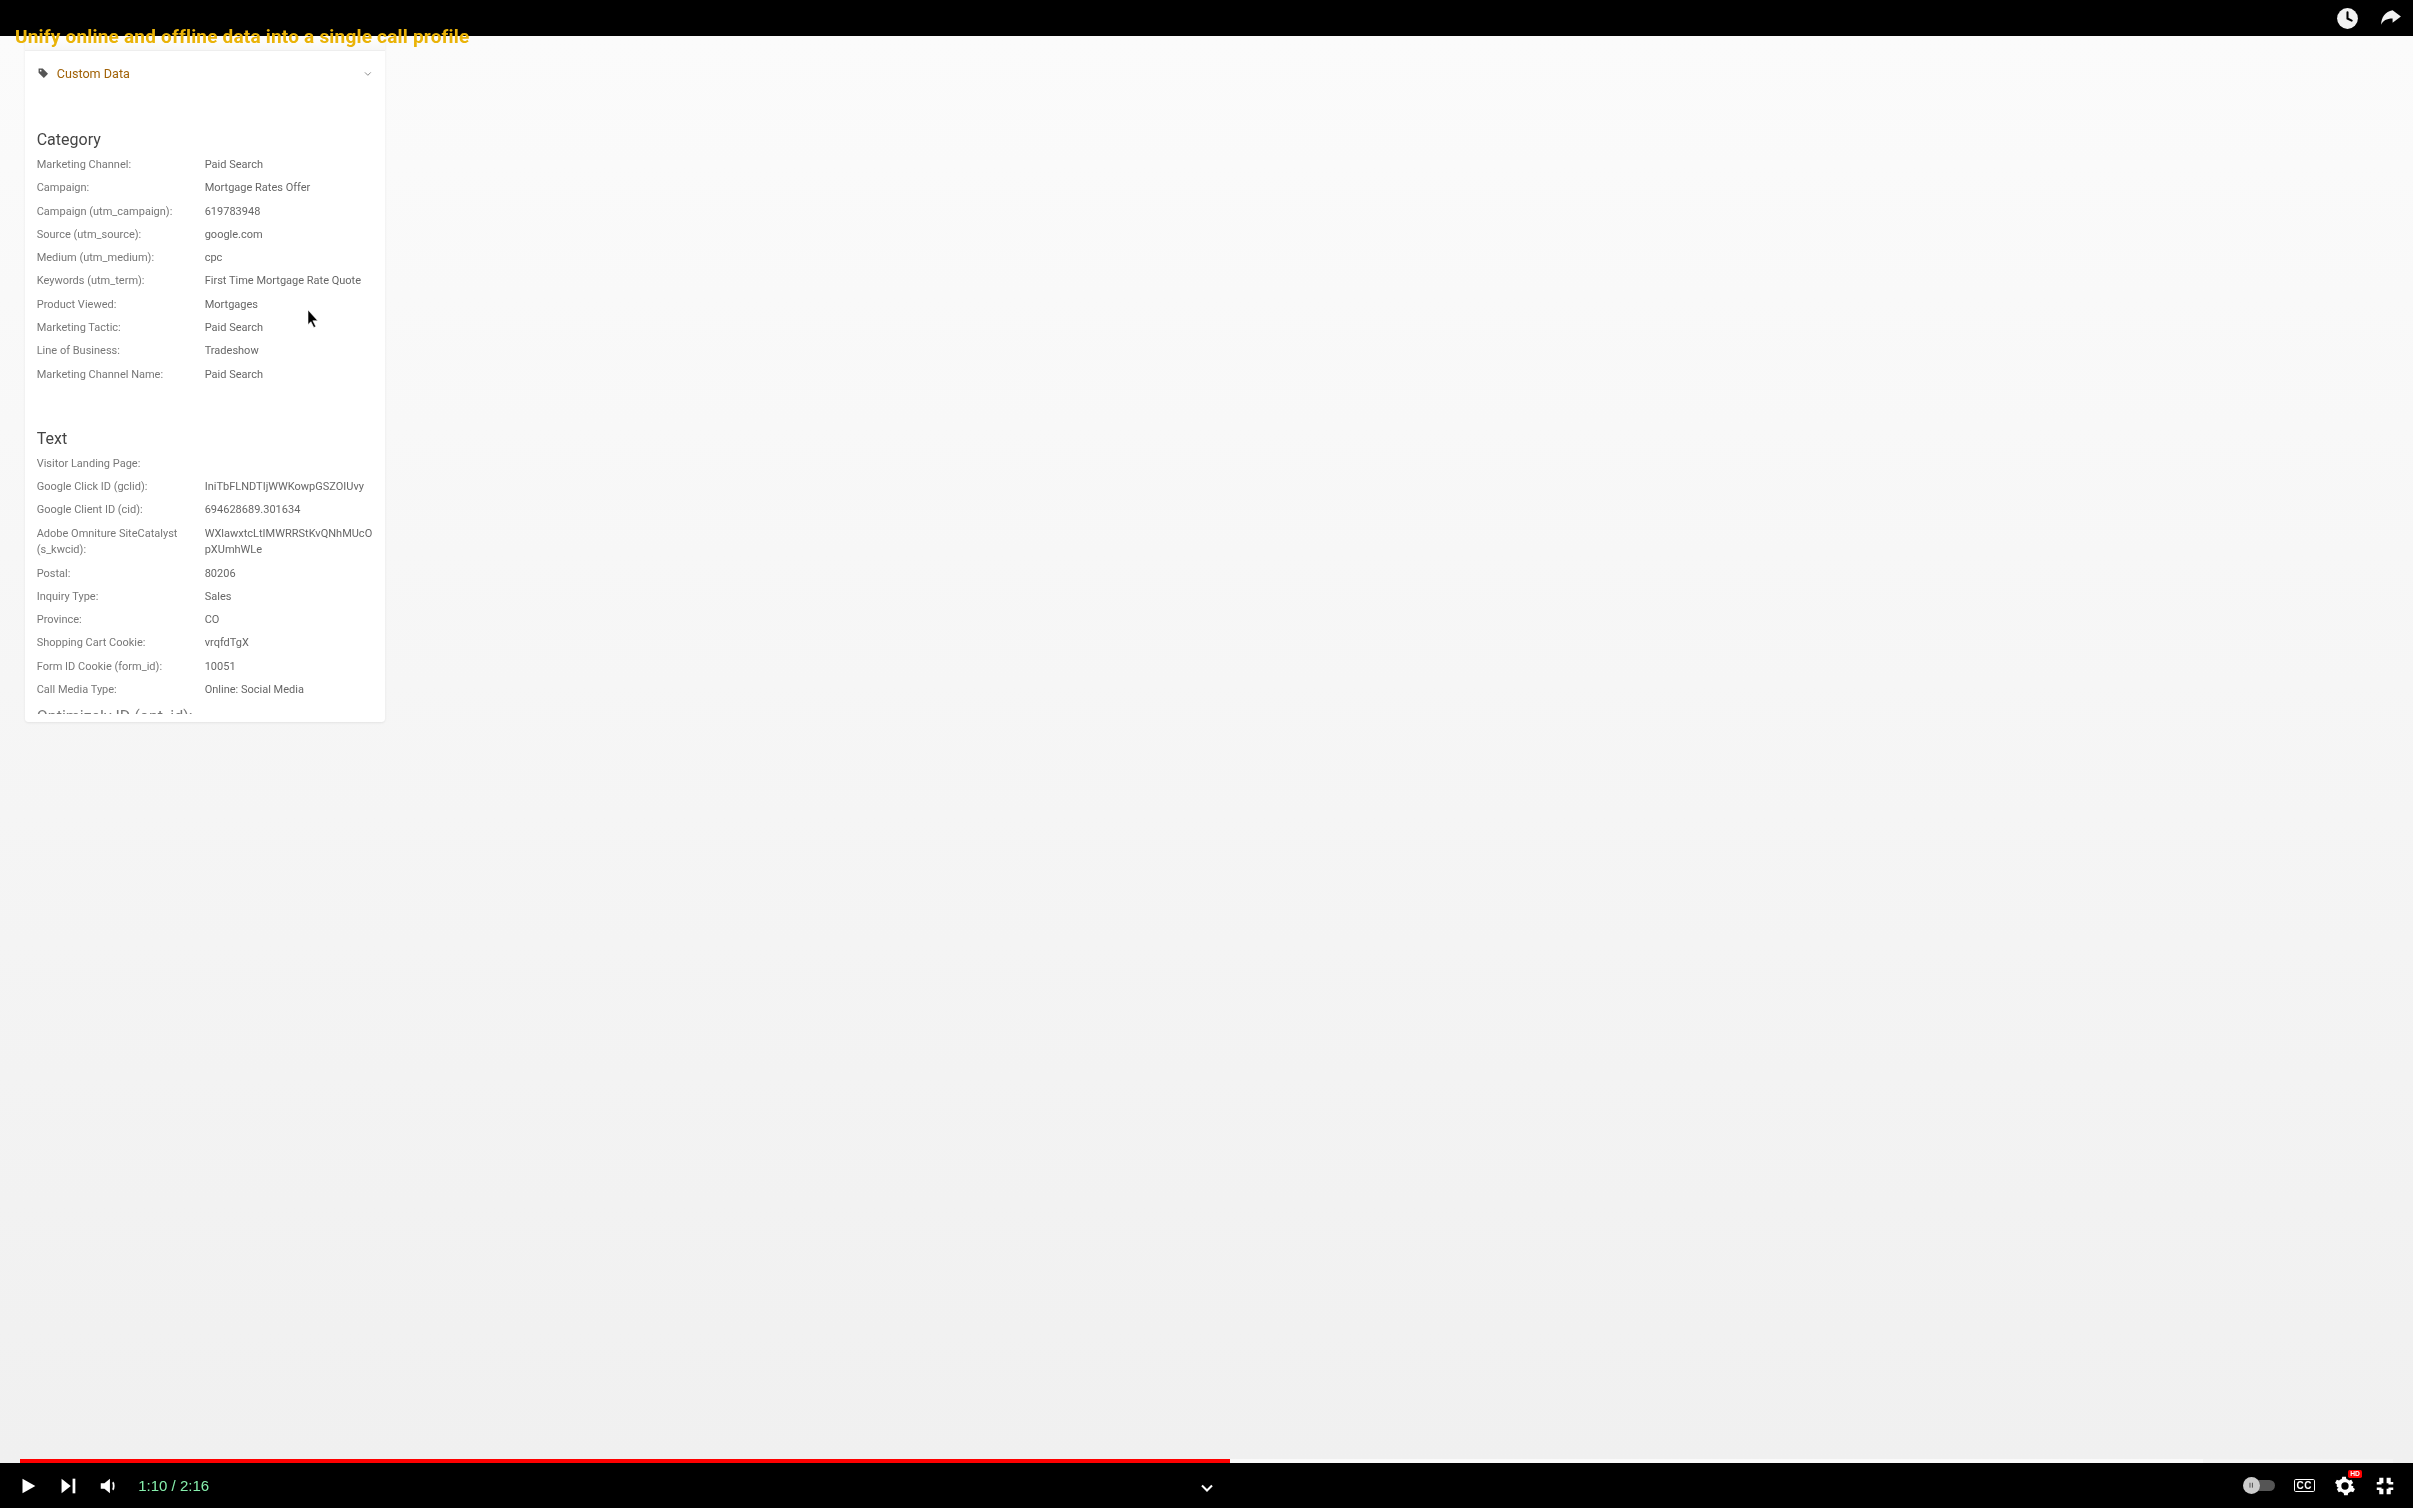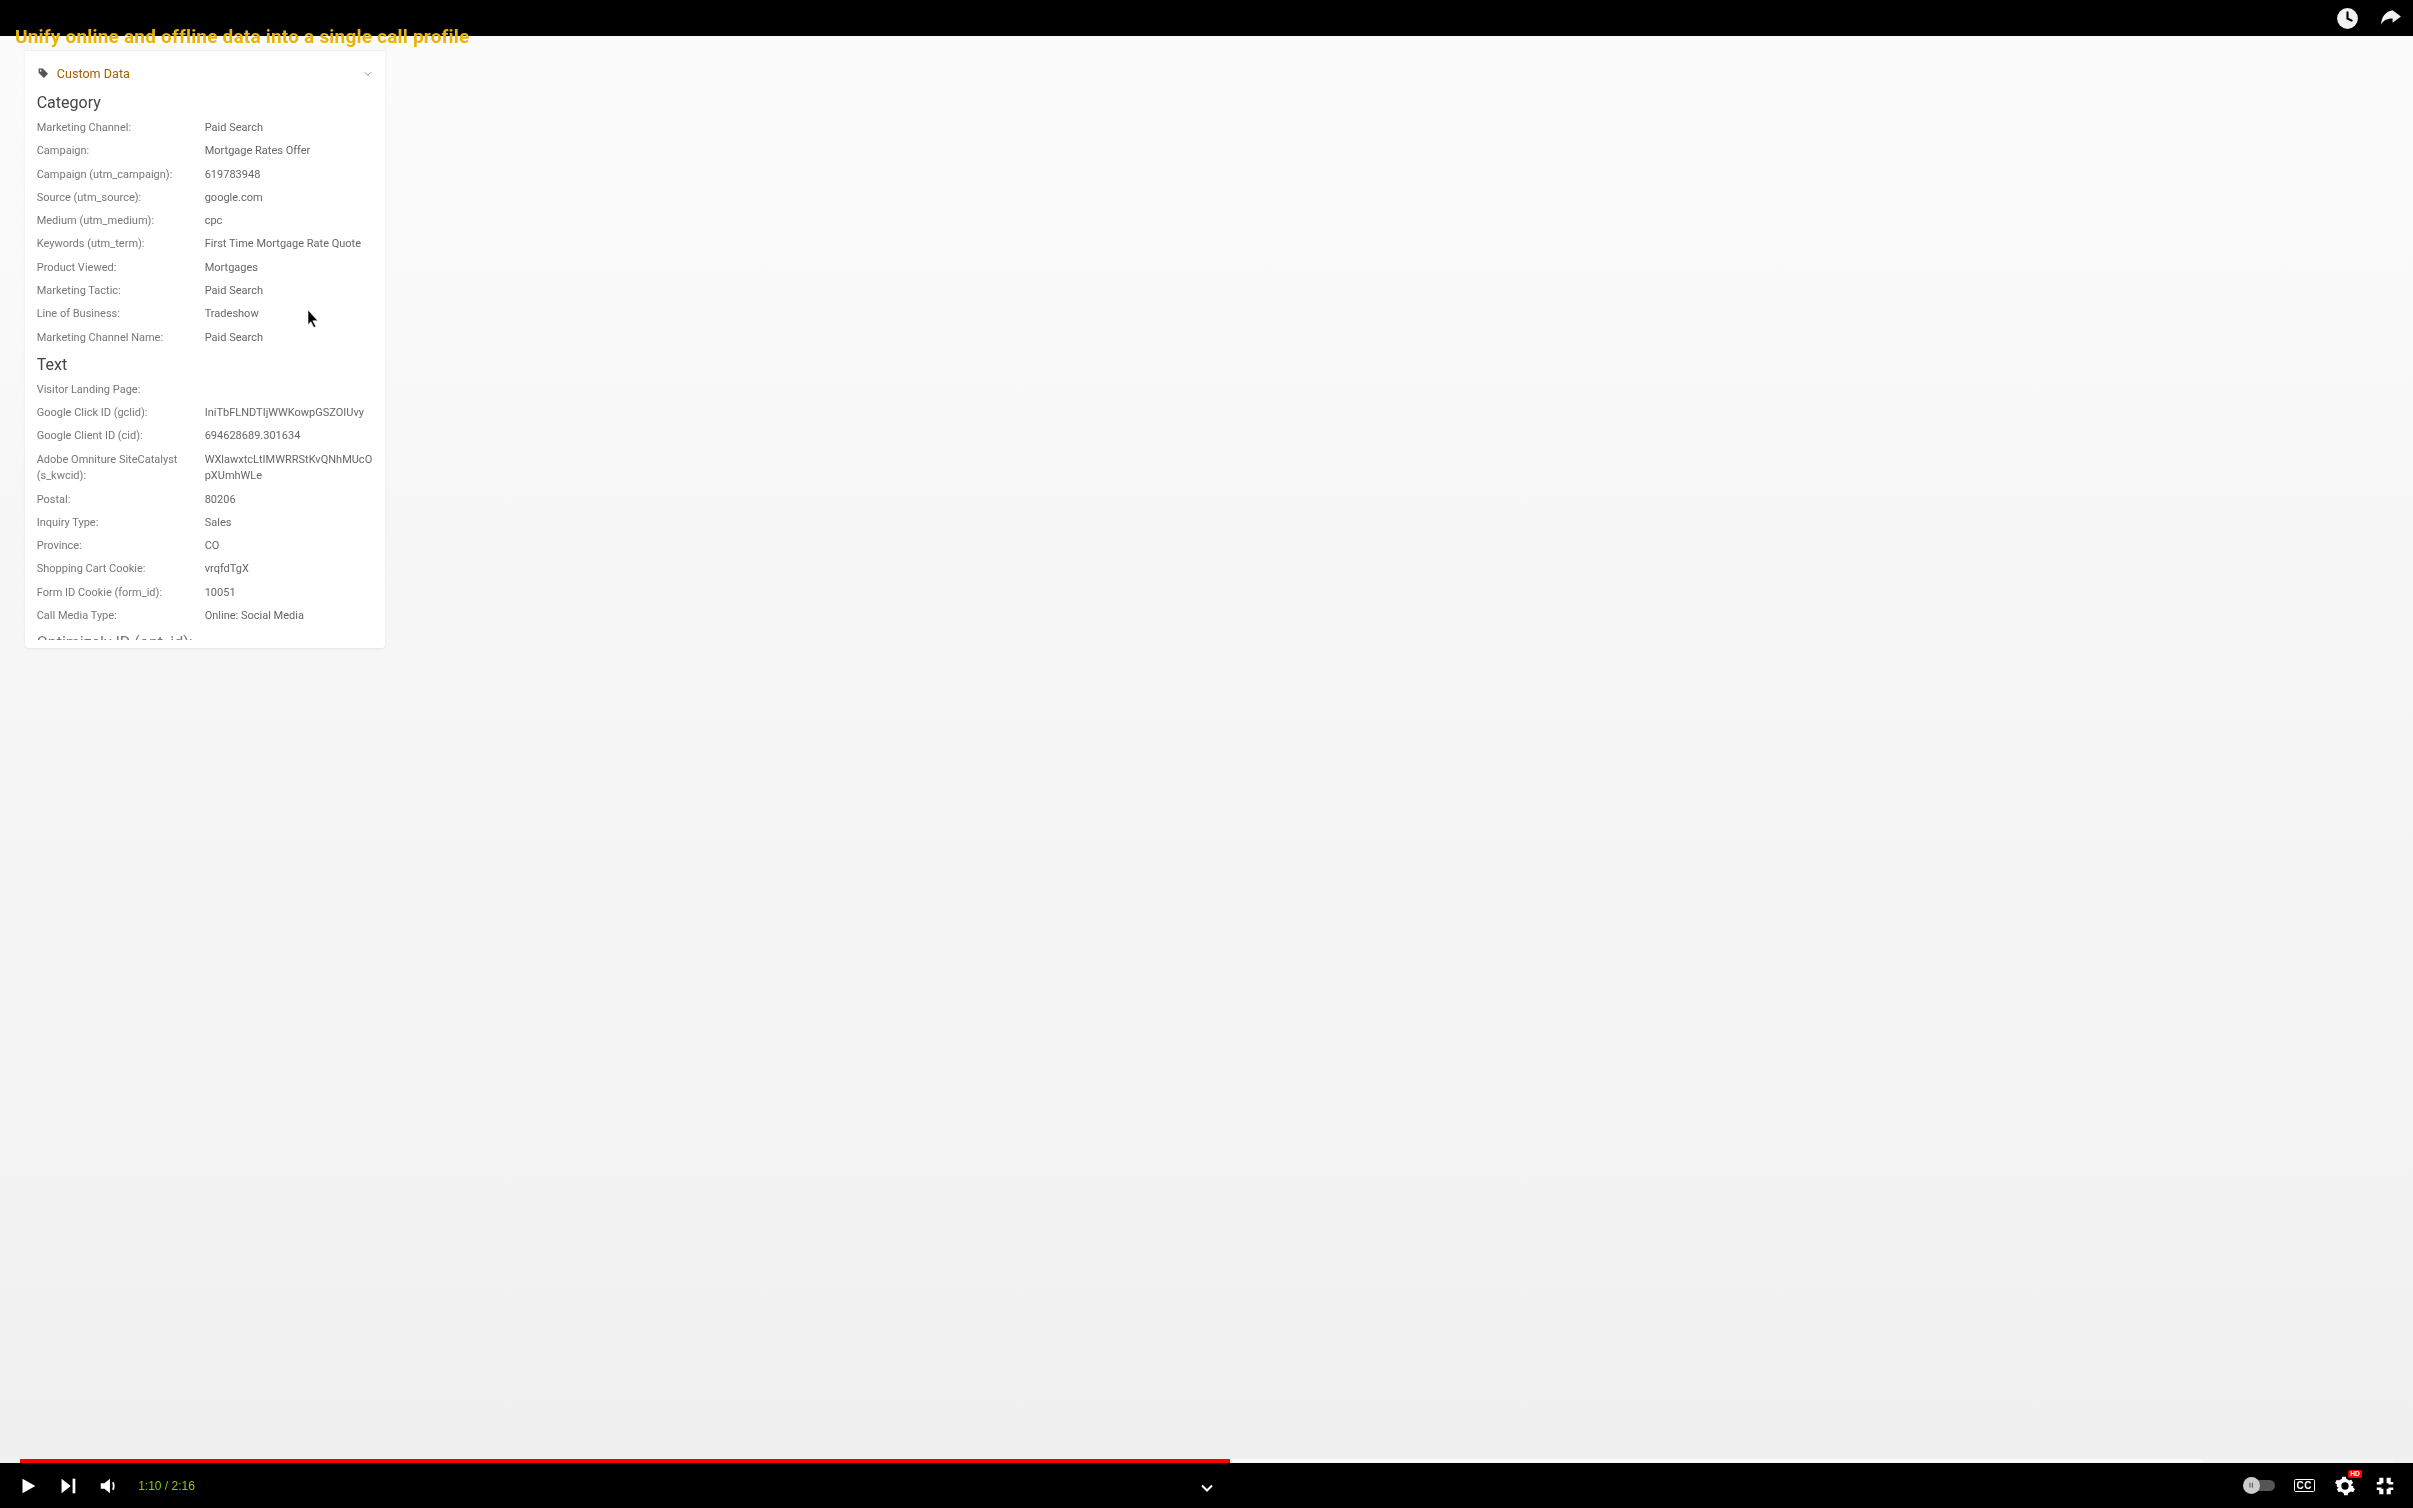--- a/index.html
+++ b/index.html
@@ -45,20 +45,21 @@
     padding: 15px 11.7px 6.7px 11.7px; cursor: pointer;
   }
   .section-header-left { display: flex; align-items: center; gap: 7.5px; }
   .tag-icon { width: 12.6px; height: 12.6px; color:#555; }
   .section-title { font-size: 12.6px; color: #a16207; font-weight: 400; }
   .chevron { width: 11.7px; height: 11.7px; color:#888; }
 
   .group-heading {
     font-size: 16px; color: #444; font-weight: 400;
     padding: 5px 11.7px 5px 11.7px;
+    margin-top: 37px;
   }
 
   .kv-row {
     display: flex; align-items: flex-start;
     padding: 3.4px 11.7px; font-size: 11px; line-height: 1.5;
   }
   .kv-label { width: 168px; color: #777; flex-shrink: 0; }
   .kv-value { color: #666; word-break: break-word; max-width: 172px; }
 
   .cut-row {
@@ -84,21 +85,21 @@
 
   .controls {
     position: absolute; left: 0; right: 0; bottom: 0; height: 45px;
     background: #000;
     display: flex; align-items: center; justify-content: space-between;
     padding: 0 17px; z-index: 60;
   }
   .controls-left, .controls-right { display: flex; align-items: center; gap: 18.4px; }
   .ctrl-btn { width: 22px; height: 22px; cursor: pointer; color: #fff; display:flex; align-items:center; justify-content:center; }
   .ctrl-btn svg { width: 100%; height: 100%; display:block; }
-  .time-display { color: #84cc16; font-size: 12px; font-family: Arial, sans-serif; }
+  .time-display { color: #86efac; font-size: 15px; font-family: Arial, sans-serif; }
 
   .center-chevron {
     position: absolute; left: 50%; bottom: 10px; transform: translateX(-50%);
     width: 20px; height: 20px; color: #fff; cursor: pointer; z-index:61;
   }
 
   .cc-badge {
     border: 1.3px solid #fff; border-radius: 1.7px; padding: 0.8px 1.7px;
     font-size: 10px; font-weight: 700; color: #fff; line-height: 1;
     font-family: Arial, sans-serif; letter-spacing: 0.4px;

